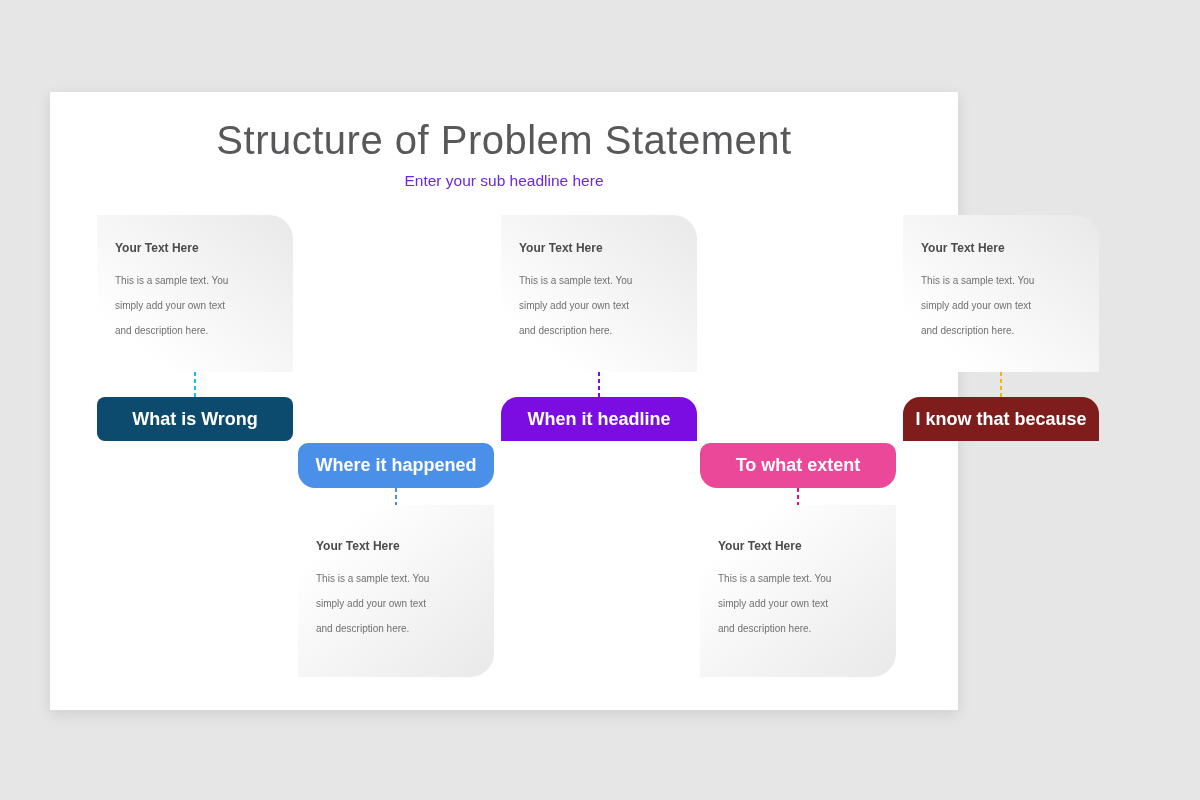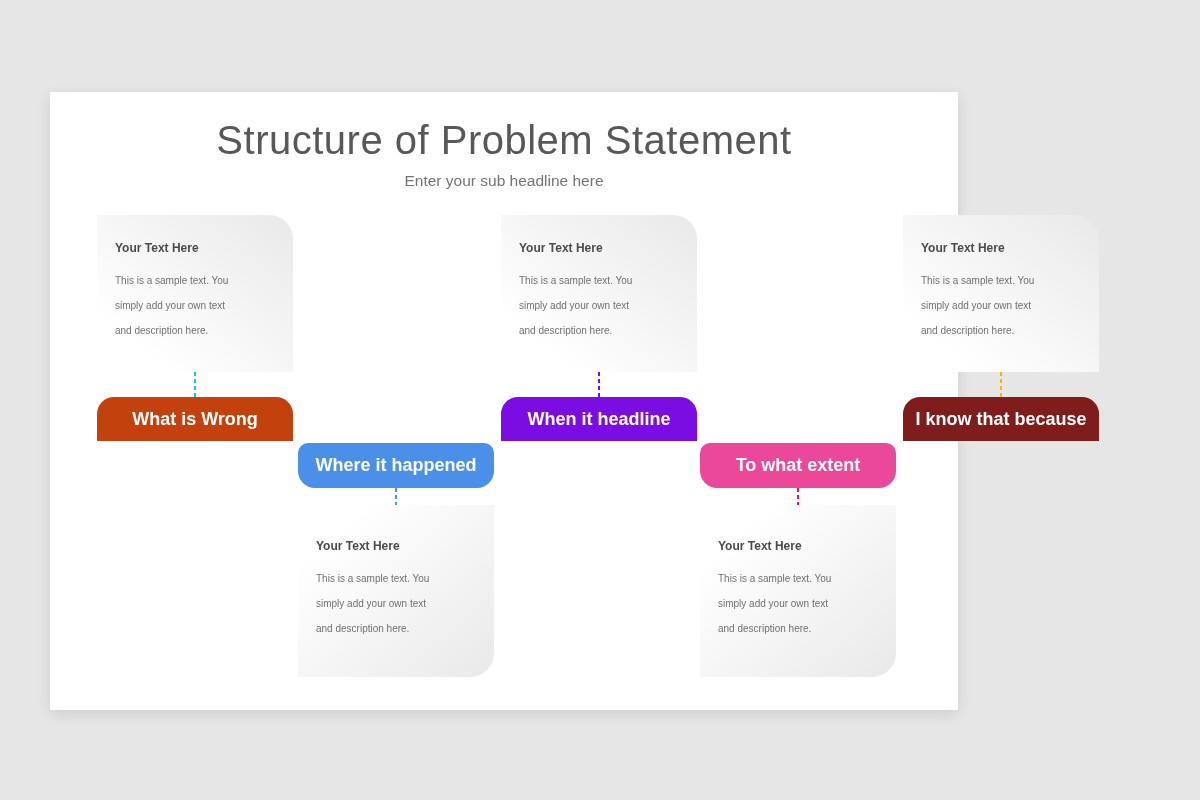--- a/index.html
+++ b/index.html
@@ -24,21 +24,21 @@
     font-size: 40px;
     font-weight: 500;
     color: #58585A;
     letter-spacing: 0.5px;
   }
   .subtitle {
     position: absolute;
     top: 80px; left: 0; right: 0;
     text-align: center;
     font-size: 15.5px;
-    color: #737373;
+    color: #6d28d9;
   }
   .col {
     position: absolute;
     top: 0;
     width: 196px;
     height: 618px;
   }
   .card {
     position: absolute;
     left: 0;
@@ -99,21 +99,21 @@
   <div class="col" style="left:47px">
     <div class="card card-top">
       <div class="card-title">Your Text Here</div>
       <div class="card-body">
         <div class="line">This is a sample text. You</div>
         <div class="line">simply add your own text</div>
         <div class="line">and description here.</div>
       </div>
     </div>
     <div class="dash dash-top" style="background: repeating-linear-gradient(rgb(16, 198, 233) 0px, rgb(16, 198, 233) 4px, transparent 4px, transparent 7px);"></div>
-    <div class="ribbon ribbon-top" style="background: #c2410c;">
+    <div class="ribbon ribbon-top" style="background: #0c4a6e; border-radius: 8px;">
       <span class="ribbon-label">What is Wrong</span>
     </div>
   </div>
 
   <div class="col" style="left:248px">
     <div class="ribbon ribbon-bottom" style="background: rgb(74, 143, 232);">
       <span class="ribbon-label">Where it happened</span>
     </div>
     <div class="dash dash-bottom" style="background: repeating-linear-gradient(rgb(74, 143, 232) 0px, rgb(74, 143, 232) 4px, transparent 4px, transparent 7px);"></div>
     <div class="card card-bottom">

